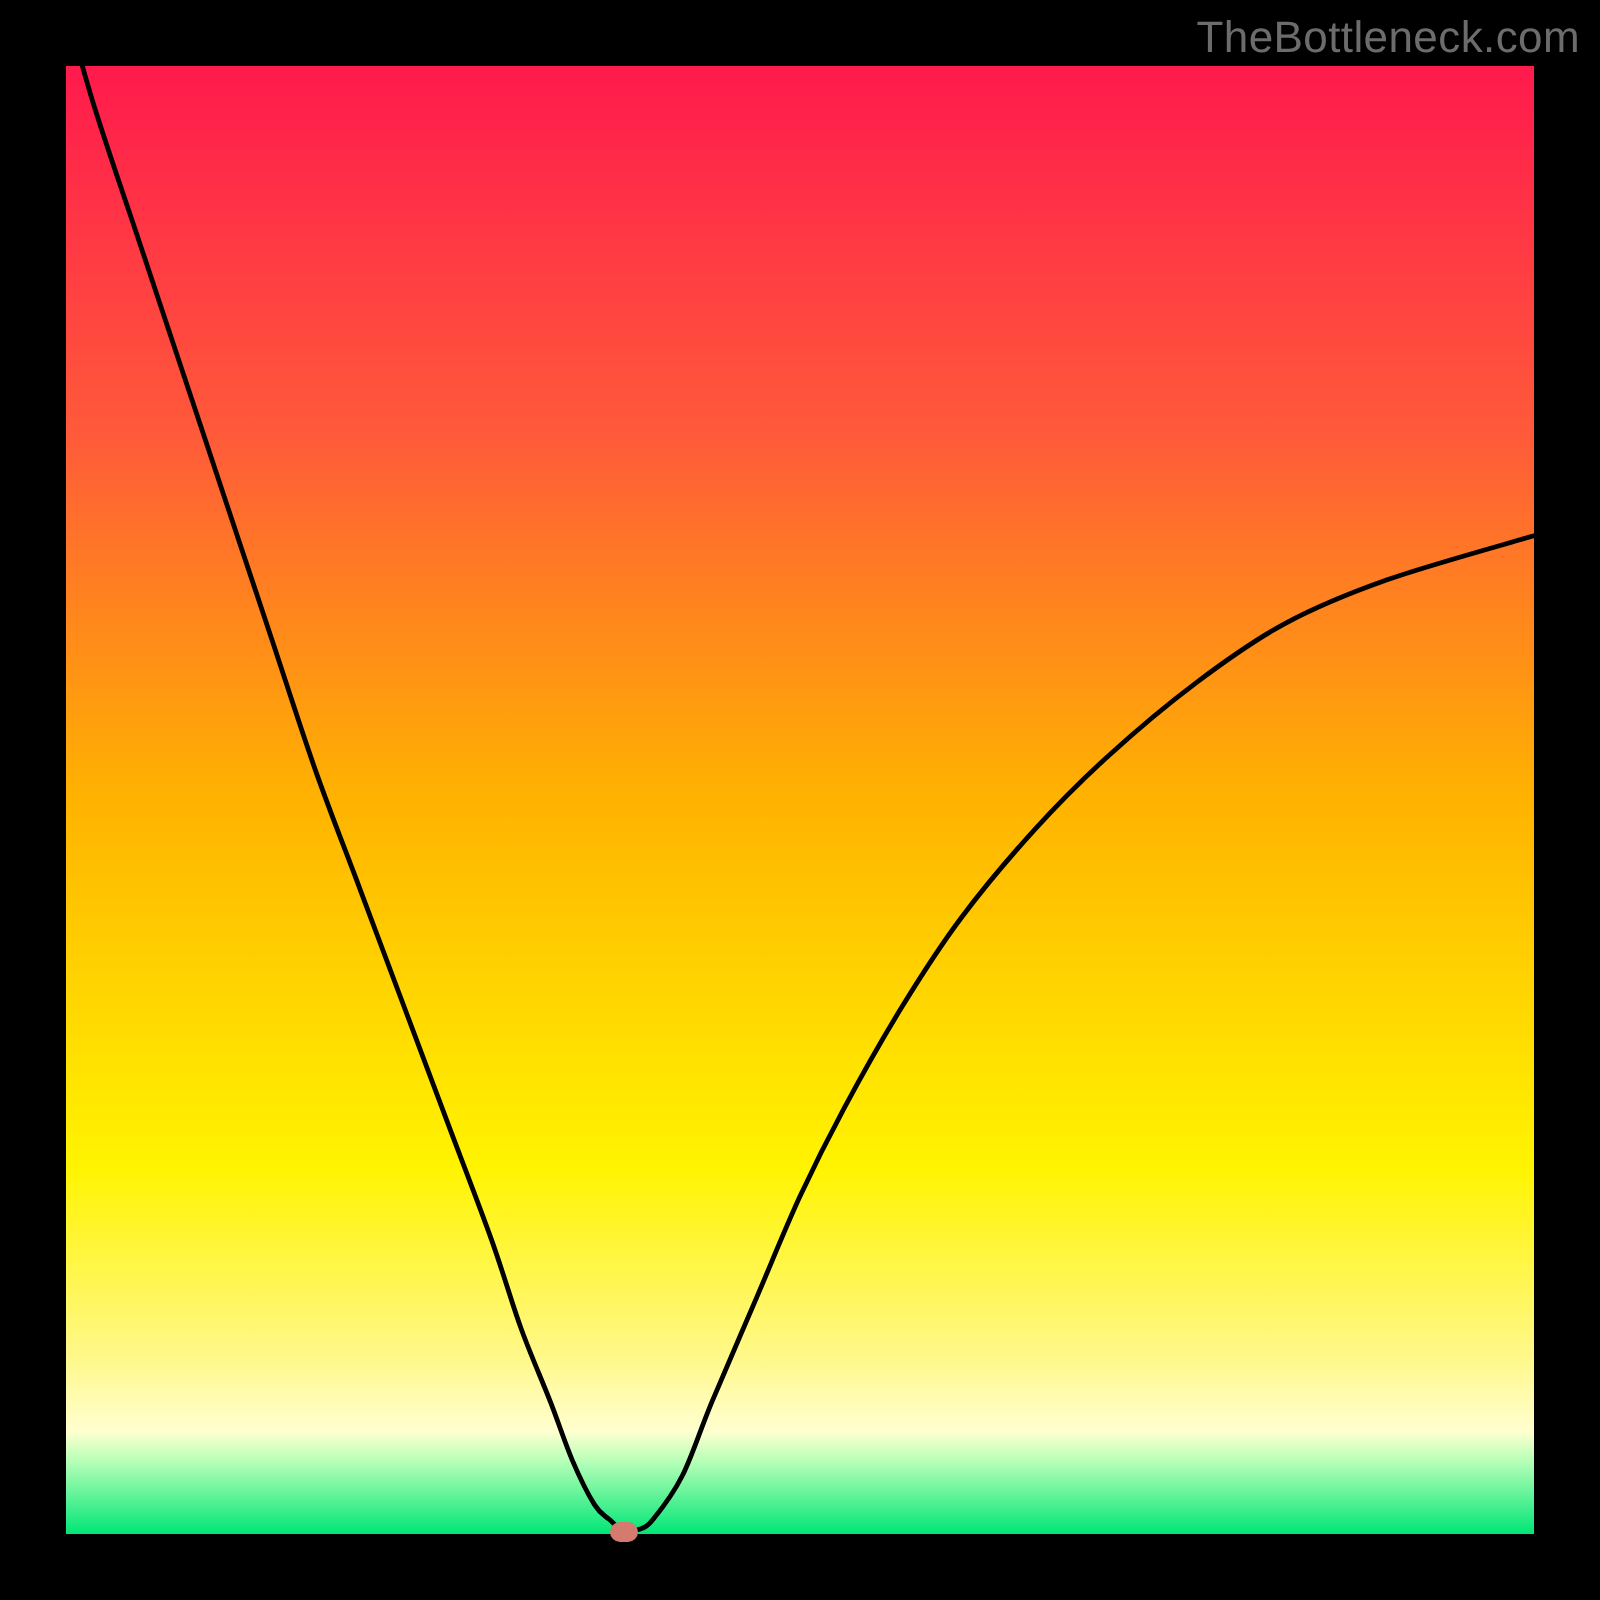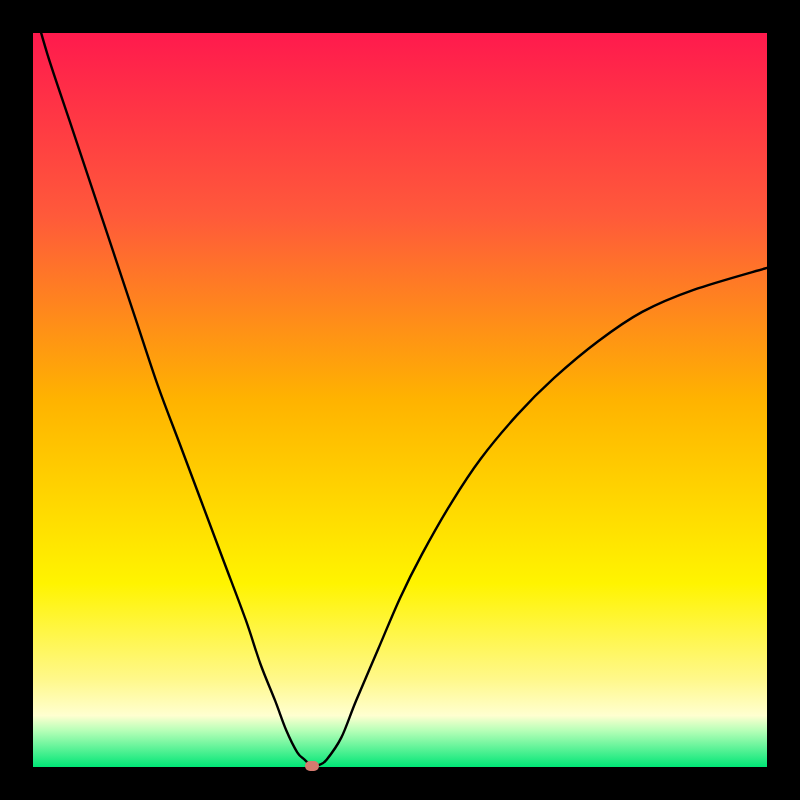--- a/index.html
+++ b/index.html
@@ -65,19 +65,20 @@
     stroke: #000;
     stroke-width: 2.4;
     stroke-linejoin: round;
     stroke-linecap: round;
   }
 </style>
 </head>
 <body>
 
 <div class="frame">
+  <div class="watermark">TheBottleneck.com</div>
   <div class="plot">
     <svg class="curve" viewBox="0 0 734 734">
       <path id="curve-path" d="M 0 -29.360000000000014 C 2.4466666666666668 -20.79666666666668 8.563333333333333 2.4466666666666406 14.68 22.019999999999982 C 20.796666666666667 41.59333333333332 29.360000000000003 66.06000000000004 36.7 88.08000000000004 C 44.040000000000006 110.10000000000004 51.38 132.11999999999998 58.72 154.14 C 66.06 176.16 73.39999999999999 198.18000000000004 80.74 220.20000000000005 C 88.08 242.22000000000006 95.42 264.24 102.76 286.26 C 110.10000000000001 308.28 117.44000000000001 331.5233333333333 124.78000000000002 352.32 C 132.12 373.1166666666667 139.46 391.4666666666667 146.8 411.04 C 154.14000000000001 430.61333333333334 161.48 450.18666666666667 168.82 469.76 C 176.16 489.3333333333333 183.5 508.9066666666667 190.84 528.48 C 198.18 548.0533333333334 206.7433333333333 570.0733333333334 212.85999999999999 587.2 C 218.97666666666666 604.3266666666667 222.64666666666665 617.7833333333333 227.54 631.24 C 232.43333333333334 644.6966666666667 237.93833333333333 656.9300000000001 242.22 667.94 C 246.50166666666667 678.95 249.56 688.7366666666667 253.23 697.3 C 256.9 705.8633333333332 261.1816666666667 714.4266666666667 264.24 719.32 C 267.29833333333335 724.2133333333334 269.1333333333333 724.458 271.58 726.66 C 274.02666666666664 728.862 276.47333333333336 731.6756666666668 278.92 732.532 C 281.3666666666667 733.3883333333333 283.81333333333333 732.7766666666666 286.26 731.798 C 288.70666666666665 730.8193333333334 289.93 731.1863333333333 293.6 726.66 C 297.27000000000004 722.1336666666666 303.38666666666666 714.4266666666666 308.28 704.64 C 313.1733333333333 694.8533333333334 316.8433333333333 682.6200000000001 322.96 667.94 C 329.07666666666665 653.26 337.64 633.6866666666666 344.97999999999996 616.56 C 352.31999999999994 599.4333333333333 359.65999999999997 581.0833333333334 367 565.1800000000001 C 374.34000000000003 549.2766666666668 380.4566666666667 537.0433333333333 389.02000000000004 521.14 C 397.58333333333337 505.2366666666666 408.59333333333325 485.6633333333333 418.37999999999994 469.76 C 428.16666666666663 453.8566666666667 436.73 440.40000000000003 447.74 425.72 C 458.75 411.04 472.20666666666665 395.13666666666666 484.44 381.68 C 496.67333333333335 368.22333333333336 507.6833333333333 357.2133333333333 521.14 344.97999999999996 C 534.5966666666667 332.7466666666666 550.5 319.29 565.1800000000001 308.28000000000003 C 579.8600000000001 297.27000000000004 593.3166666666667 287.48333333333335 609.22 278.92 C 625.1233333333333 270.3566666666667 639.8033333333334 264.24 660.6 256.9 C 681.3966666666666 249.55999999999997 721.7666666666667 238.54999999999995 734 234.87999999999994"></path>
     </svg>
     <div id="min-marker" class="marker" style="left: 278.92px; top: 732.532px;"></div>
   </div>
 </div>
 
 </body></html>

